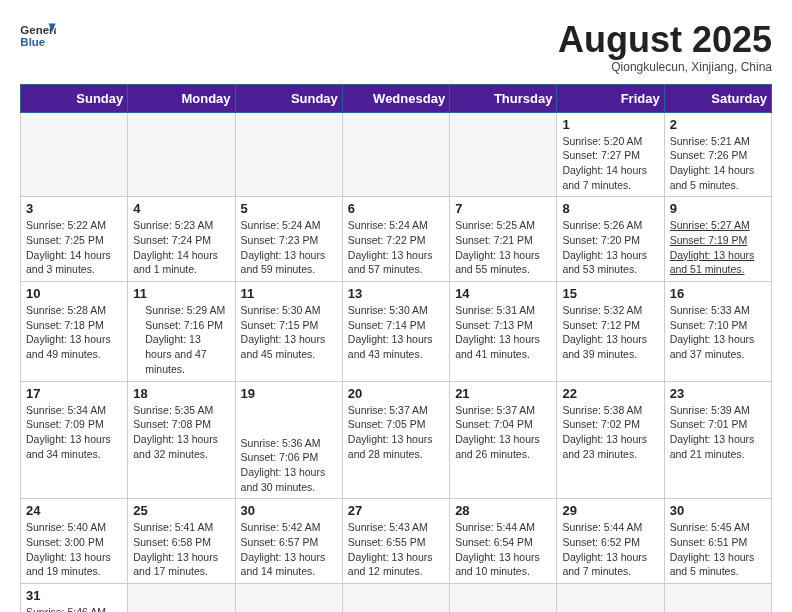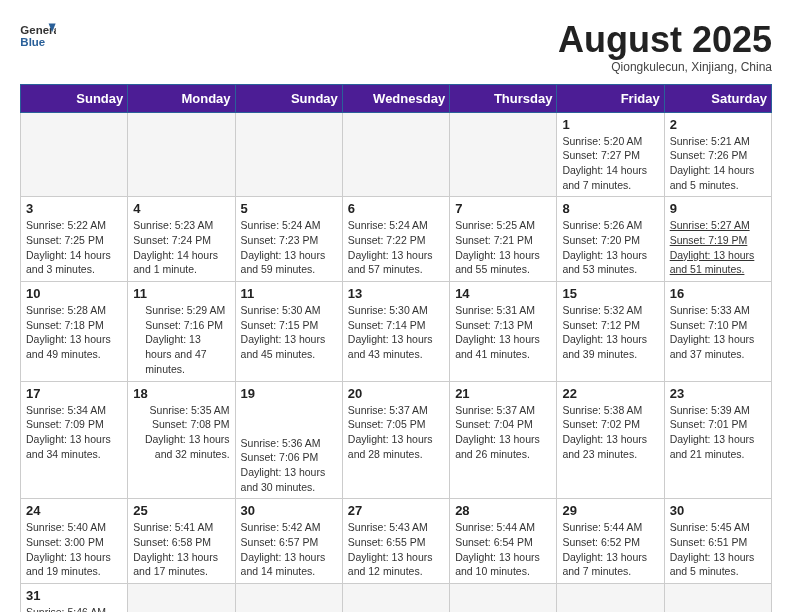--- a/index.html
+++ b/index.html
@@ -222,21 +222,21 @@
       </tr>
       <tr>
         <td>
           <span class="day-number">17</span>
           <div class="day-info" style="white-space: pre-line;">Sunrise: 5:34 AM
 Sunset: 7:09 PM
 Daylight: 13 hours and 34 minutes.</div>
         </td>
         <td>
           <span class="day-number">18</span>
-          <div class="day-info" style="white-space: pre-line; text-align: right;">Sunrise: 5:35 AM
+          <div class="day-info" style="white-space: pre-line;">Sunrise: 5:35 AM
 Sunset: 7:08 PM
 Daylight: 13 hours and 32 minutes.</div>
         </td>
         <td>
           <span class="day-number">19</span>
           <div class="day-info" style="white-space: pre-line; margin-top: 35px;">Sunrise: 5:36 AM
 Sunset: 7:06 PM
 Daylight: 13 hours and 30 minutes.</div>
         </td>
         <td>

